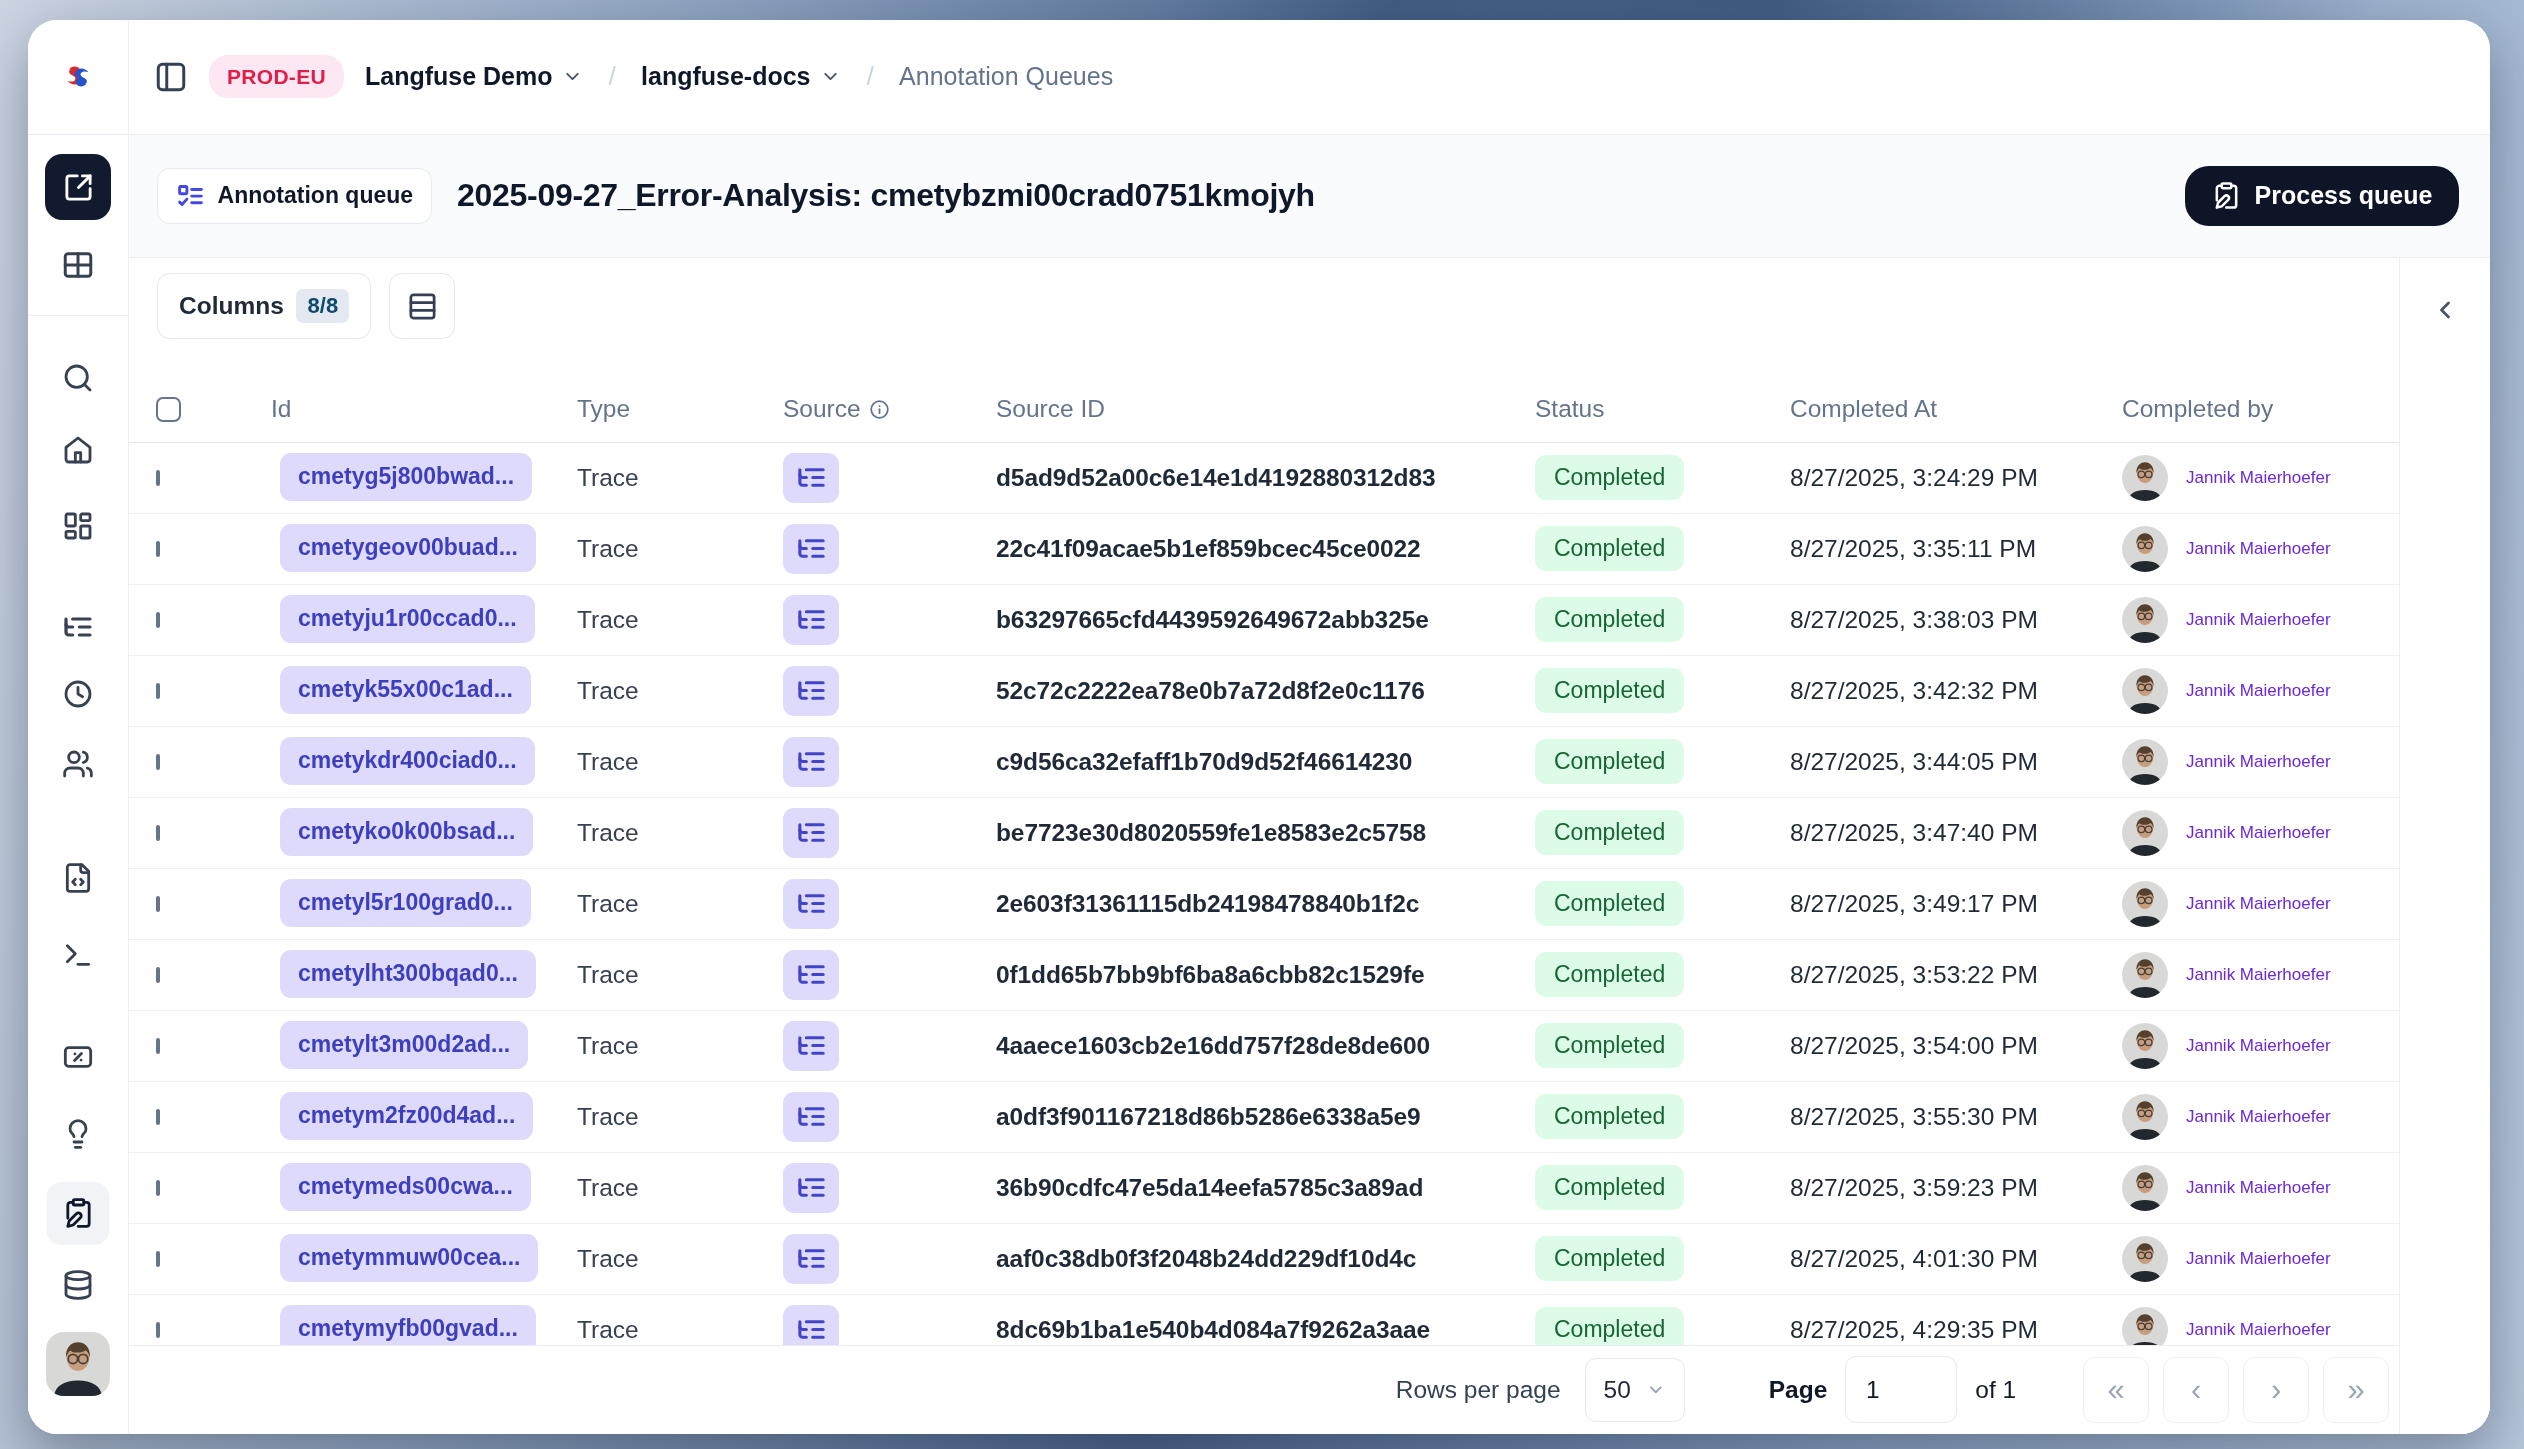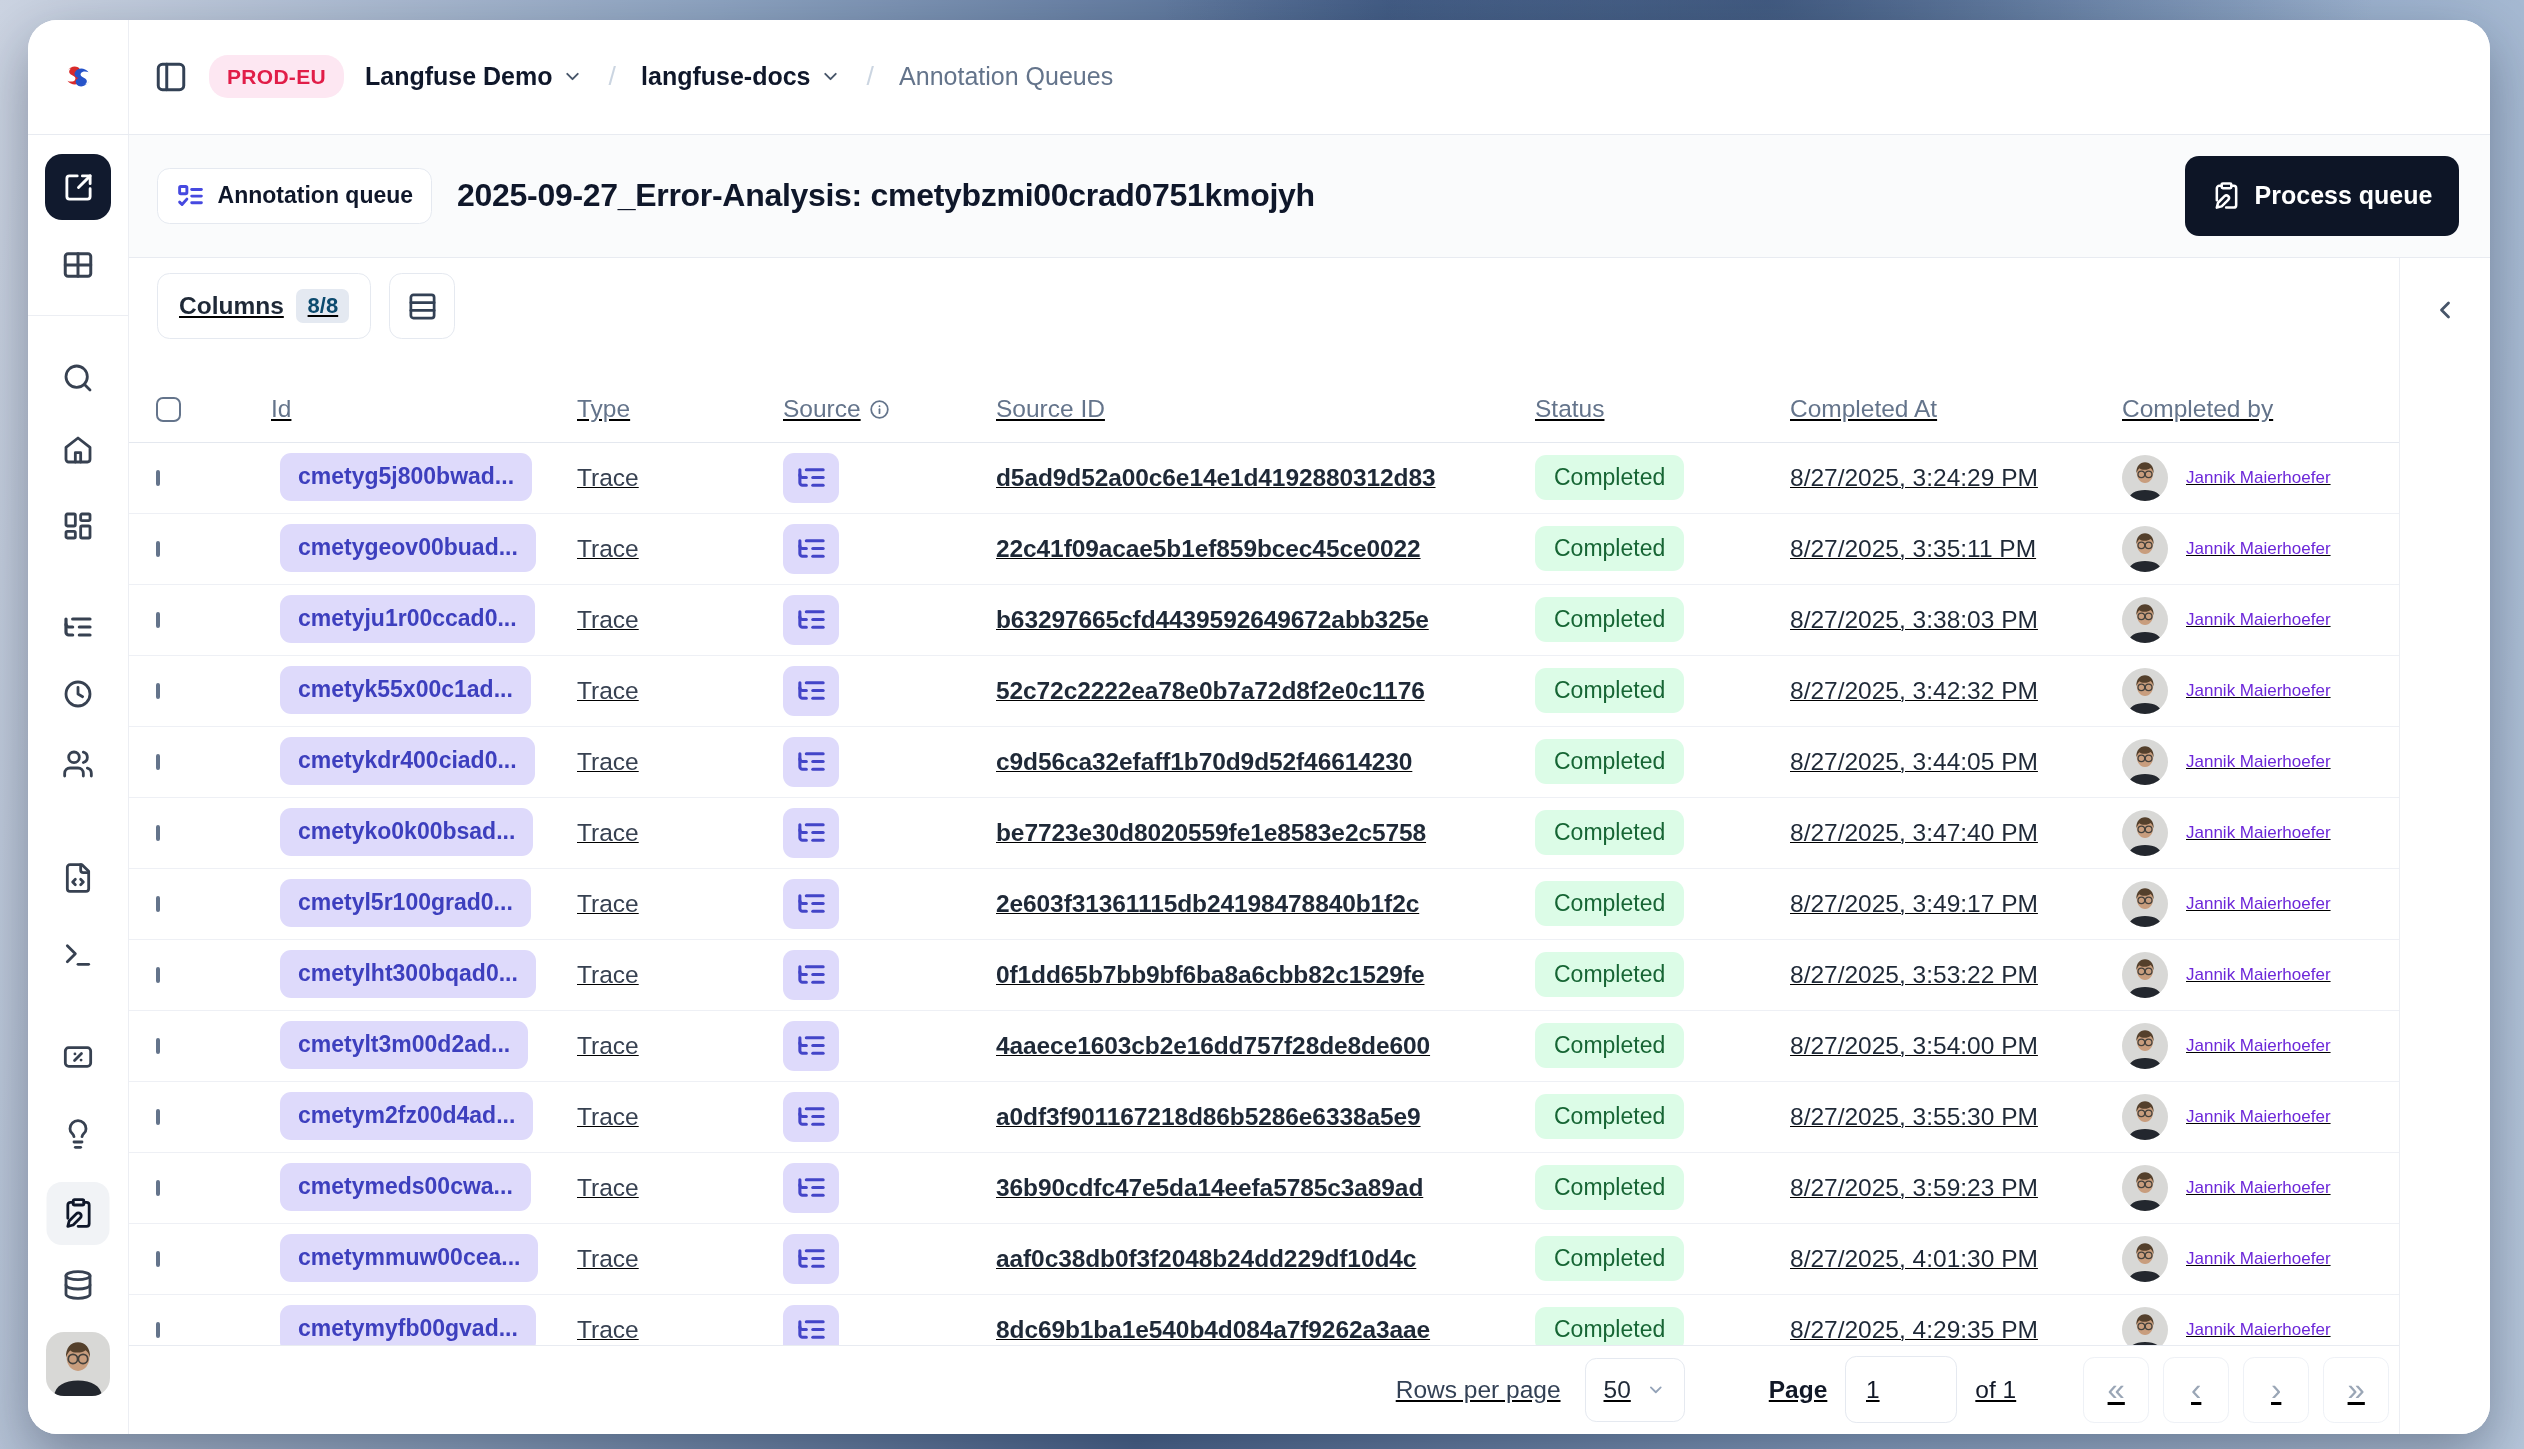--- a/index.html
+++ b/index.html
@@ -37,23 +37,23 @@
   .rail-avatar { overflow:hidden; border-radius:18px; width:64px; height:64px; }
   
   .right-of-rail { flex:1; display:flex; flex-direction:column; min-width:0; }
   .page-header { height:123px; flex:0 0 123px; background:#fafbfc; border-bottom:1.4px solid #e8ebf1;
     display:flex; align-items:center; padding:0 31px 0 28px; gap:25px; }
   .type-badge { display:flex; align-items:center; gap:12.6px; background:#fff; border:1.4px solid #e5e9f0;
     border-radius:12.6px; padding:12.6px 18px; font-size:23px; font-weight:600; color:#0f172a; }
   .type-badge .b-icon { color:#4649e0; display:flex; }
   .page-title { font-size:32px; font-weight:700; color:#0f172a; letter-spacing:-0.3px; white-space:nowrap; overflow:hidden; text-overflow:ellipsis; flex:1; }
   .process-btn { margin-left:auto; flex:0 0 auto; display:flex; align-items:center; gap:14px;
-    background:#0d1526; color:#fff; border:none; border-radius:14px; padding:0 26.6px; height:80px;
+    background:#0d1526; color:#fff; border:none; border-radius:24px; padding:0 26.6px; height:60px;
     font-size:25px; font-weight:600; cursor:pointer; font-family:inherit; }
-  .content-row { flex:1; display:flex; min-height:0;text-decoration:underline; }
+  .content-row { flex:1; display:flex; min-height:0; }
   .main { flex:1; display:flex; flex-direction:column; min-width:0; }
   .right-panel { width:91px; flex:0 0 91px; border-left:1.4px solid #eceef3; background:#fff; display:flex; justify-content:center; }
   .collapse-btn { margin-top:38px; width:49px; height:49px; background:none; border:none; color:#475569; cursor:pointer; display:flex; align-items:flex-start; justify-content:center; }
   
   .toolbar { height:97px; flex:0 0 97px; display:flex; align-items:center; gap:18px; padding:0 28px; background:#fff; }
   .columns-btn { display:flex; align-items:center; gap:12.6px; background:#fff; border:1.4px solid #e5e9f0; border-radius:12.6px;
     height:66px; padding:0 21px; font-size:24.5px; font-weight:600; color:#1f2937; cursor:pointer; font-family:inherit; }
   .count-badge { background:#e4e9f1; color:#0c4a6e; border-radius:7px; padding:4.2px 11.2px; font-size:22px; font-weight:600; }
   .square-btn { width:66px; height:66px; display:flex; align-items:center; justify-content:center;
     background:#fff; border:1.4px solid #e5e9f0; border-radius:12.6px; color:#334155; cursor:pointer; }

